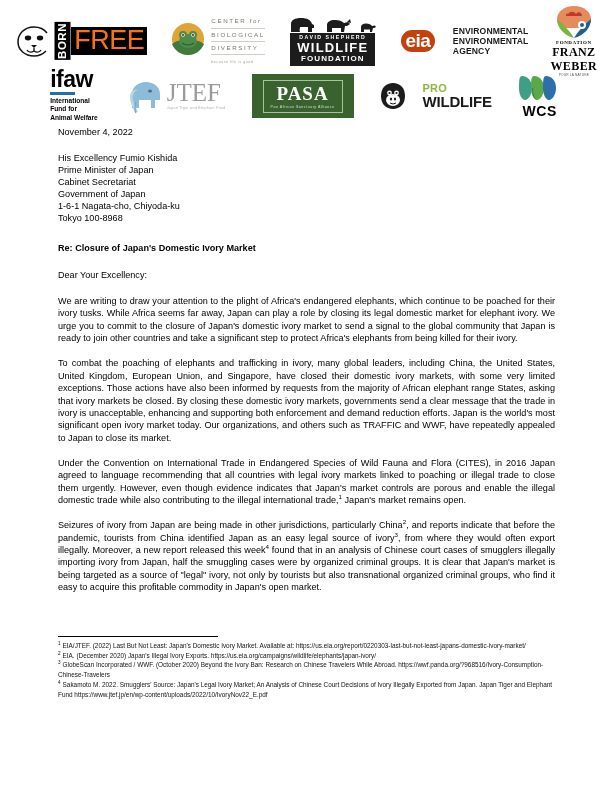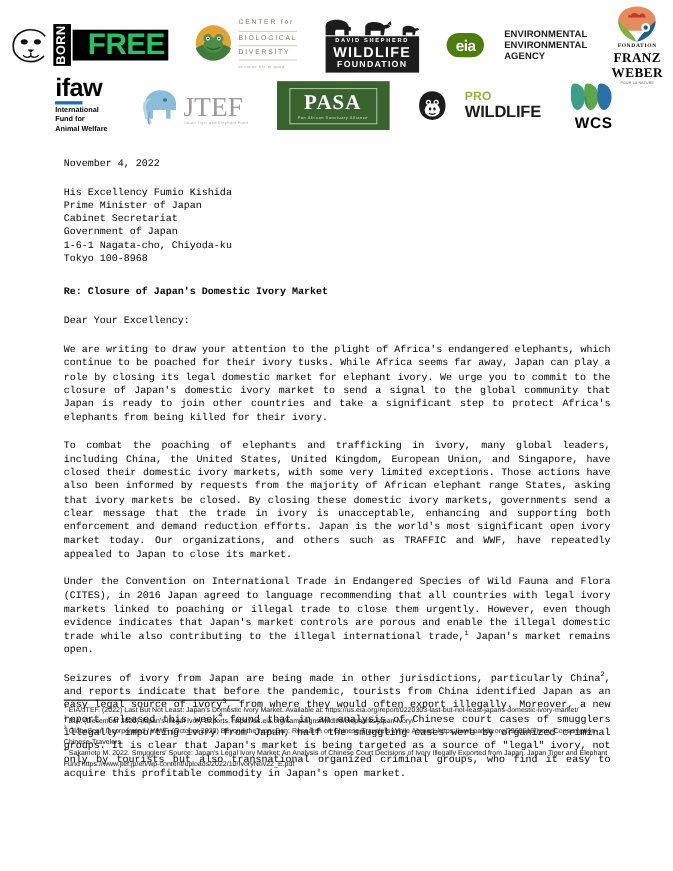--- a/index.html
+++ b/index.html
@@ -65,26 +65,26 @@
     color: #fff;
     font-weight: bold;
     font-size: 11.5px;
     letter-spacing: 0.5px;
     padding: 1px 2px;
     line-height: 1;
     font-family: "Liberation Sans", sans-serif;
   }
   .bf-free {
     background: #000;
-    color: #22c55e;
-    font-weight: bold;
+    color: #f97316;
+    font-weight: normal;
     font-size: 27px;
     letter-spacing: -0.5px;
     line-height: 0.95;
-    padding: 1px 3px 2px 14px;
+    padding: 1px 3px 2px 3px;
     font-family: "Liberation Sans", sans-serif;
   }
 
   
   .cbd { gap: 4px; }
   .cbd-text {
     font-size: 6.2px;
     letter-spacing: 1.6px;
     color: #7a7a6e;
     line-height: 1.85;
@@ -106,24 +106,24 @@
     line-height: 1;
   }
   .dswf-l1 { font-size: 5.2px; letter-spacing: 1.5px; font-weight: bold; padding-bottom: 1px; }
   .dswf-l2 { font-size: 13px; letter-spacing: 1.2px; font-weight: bold; }
   .dswf-l3 { font-size: 8px; letter-spacing: 1.1px; font-weight: bold; padding-top: 1px; }
 
   
   .eia { gap: 5px; }
   .eia-mark {
     width: 34px; height: 22px;
-    background: #4d7c0f;
+    background: #c2410c;
     border-radius: 11px;
     color: #fff;
-    font-size: 14px;
+    font-size: 19px;
     font-weight: bold;
     display: flex; align-items: center; justify-content: center;
     letter-spacing: -0.5px;
   }
   .eia-text {
     font-size: 8.6px; font-weight: bold; line-height: 1.18;
     color: #1a1a1a; letter-spacing: 0.1px; margin-left: 13px;
   }
 
   
@@ -133,21 +133,21 @@
   .ffw-l2 { font-size: 12px; font-weight: bold; letter-spacing: 0.4px; line-height: 1.02; font-family: "Liberation Serif", serif; text-align:center;}
   .ffw-l3 { font-size: 3.2px; letter-spacing: 0.2px; color:#555; }
 
   
   .ifaw { flex-direction: column; align-items: flex-start; }
   .ifaw-word { font-size: 23px; font-weight: bold; line-height: 0.92; letter-spacing: -0.5px; }
   .ifaw-rule { width: 25px; height: 2.5px; background: #1f6fb5; margin: 2px 0 2px 0; }
   .ifaw-sub { font-size: 6.6px; font-weight: bold; line-height: 1.32; }
 
   
-  .jtef { gap: 1px; align-items: flex-end; }
+  .jtef { gap: 1px; }
   .jtef-ele { width: 42px; height: 36px; }
   .jtef-letters { display: flex; flex-direction: column; }
   .jtef-word { font-size: 25px; color: #9b9b9b; line-height: 0.85; letter-spacing: 0px; font-family: "Liberation Serif", serif; }
   .jtef-sub { font-size: 3.6px; color: #b0b0b0; letter-spacing: 0.3px; padding-top: 2px; }
 
   
   .pasa {
     background: #39622f;
     padding: 5px 10px 4px 10px;
     flex-direction: column;
@@ -166,25 +166,24 @@
 
   
   .wcs { flex-direction: column; gap: 1px; }
   .wcs-mark { width: 44px; height: 28px; }
   .wcs-word { font-size: 14px; font-weight: bold; letter-spacing: 0.6px; }
 
   
   .letter {
     position: absolute;
     left: 58px;
-    top: 143px;
+    top: 126px;
     width: 497px;
     font-size: 9.1px;
     line-height: 1.32;
-    font-family: Liberation Mono, monospace;
   }
   .letter .date { margin-bottom: 14px; }
   .addr-line { display: block; }
   .address { margin-bottom: 18px; }
   .subject { font-weight: bold; margin-bottom: 15px; }
   .salutation { margin-bottom: 14px; }
   .para {
     text-align: justify;
     margin-bottom: 13px;
     line-height: 1.36;

